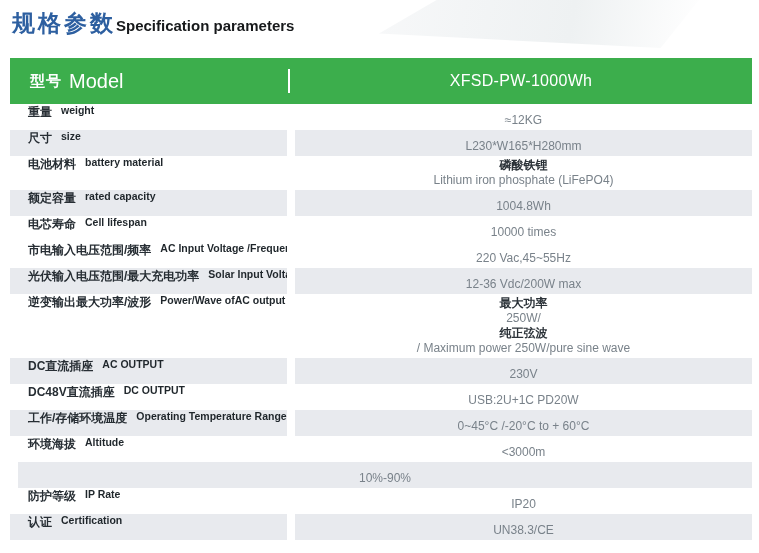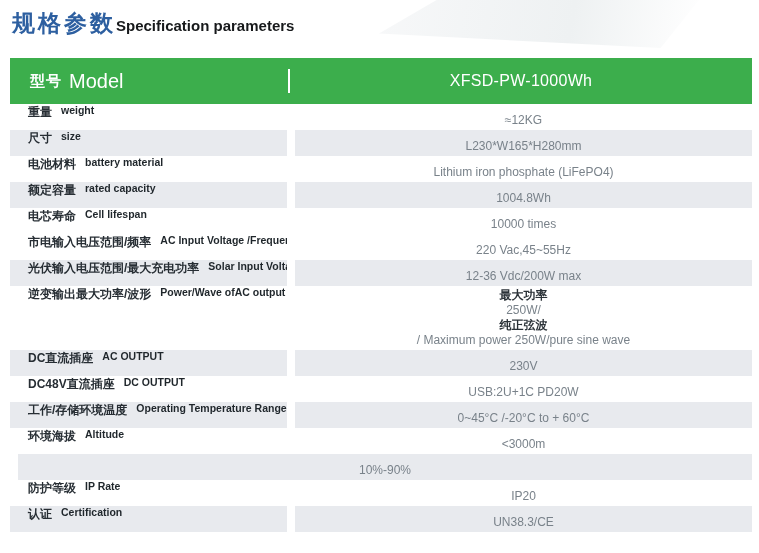--- a/index.html
+++ b/index.html
@@ -90,20 +90,21 @@
         </div>
   </div>
 
   <div class="row">
     <div class="cell-l">
       <span class="l-zh">电池材料</span>
       <span class="l-en">battery material</span>
     </div>
     <div class="gap"></div>
     <div class="cell-r val">
+          <span class="seg-b">磷酸铁锂</span>
           <span>Lithium iron phosphate (LiFePO4)</span>
         </div>
   </div>
 
   <div class="row alt">
     <div class="cell-l">
       <span class="l-zh">额定容量</span>
       <span class="l-en">rated capacity</span>
     </div>
     <div class="gap"></div>

